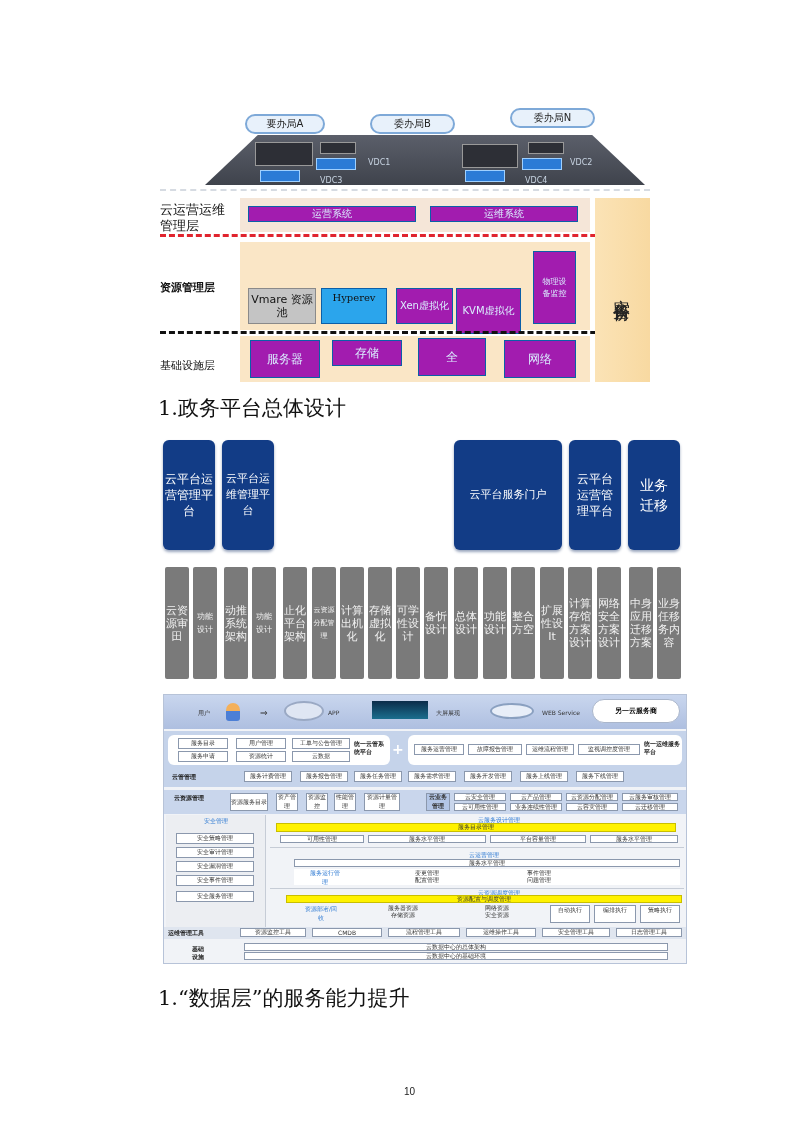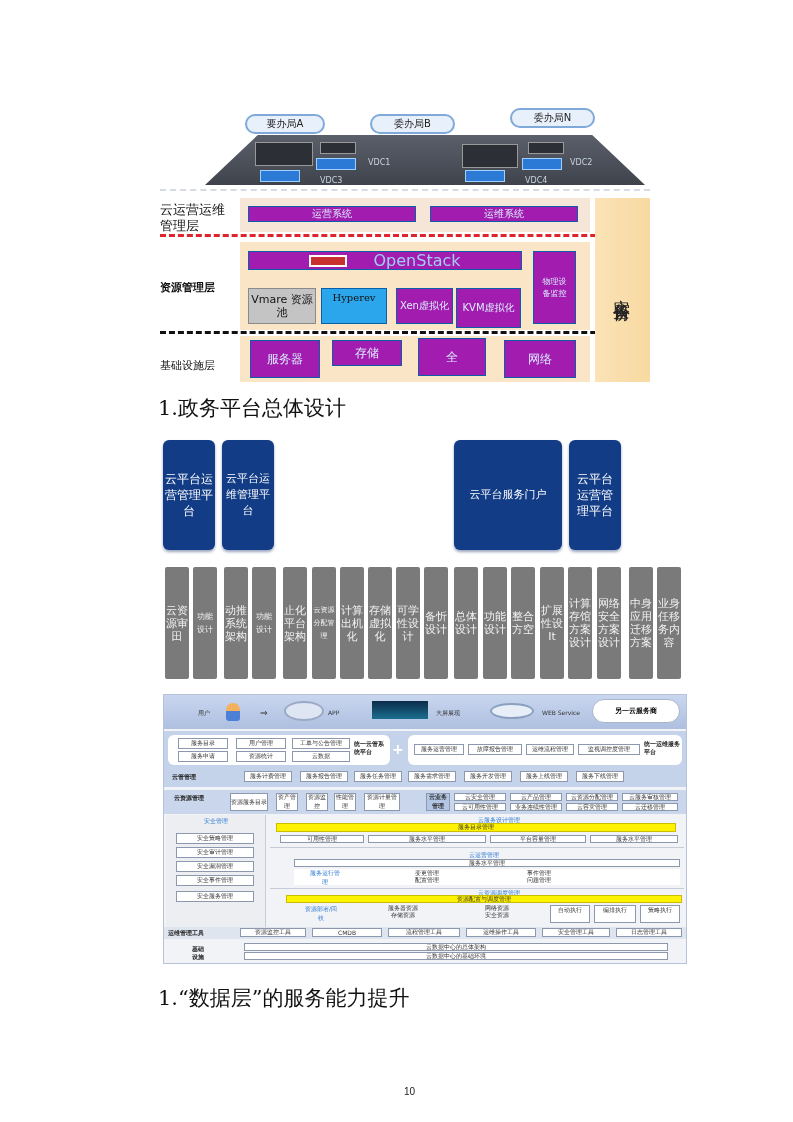--- a/index.html
+++ b/index.html
@@ -74,34 +74,30 @@
   <div class="f1-blue" style="left:88px;top:106px;width:168px;height:16px;">
       <span>运营系统</span>
     </div>
   <div class="f1-blue" style="left:270px;top:106px;width:148px;height:16px;">
       <span>运维系统</span>
     </div>
   <div class="f1-dash" style="top:134px;border-color:#e0242e;"></div>
 
   <div class="f1-bg" style="left:80px;top:142px;width:350px;height:88px;"></div>
   <div class="f1-left-label" style="left:0;top:180px;font-size:11px;font-weight:bold;">资源管理层</div>
-  <div class="f1-blue" style="left:88px;top:151px;width:274px;height:19px;font-size:16px;color:#9ecff5;">
-    <span style="display:inline-block;width:38px;height:12px;background:#c8312f;border:2px solid #fff;margin-right:26px;"></span>
-    <span>OpenStack</span>
-  </div>
   <div class="f1-gray" style="left:88px;top:188px;width:68px;height:36px;">
       <span>Vmare 资源池</span>
     </div>
   <div class="f1-blue" style="left:161px;top:188px;width:66px;height:36px;background:#2ba5ec;color:#111;font-family:'DejaVu Serif',serif;align-items:flex-start;padding-top:3px;">
       <span>Hyperev</span>
     </div>
   <div class="f1-blue" style="left:236px;top:188px;width:57px;height:36px;">
       <span>Xen虚拟化</span>
     </div>
-  <div class="f1-blue" style="left:296px;top:188px;width:65px;height:40px;text-align:right;">
+  <div class="f1-blue" style="left:296px;top:188px;width:65px;height:46px;text-align:right;">
       <span>KVM虚拟化</span>
     </div>
   <div class="f1-blue" style="left:373px;top:151px;width:43px;height:73px;font-size:8px;padding:0 6px;">
       <span>物理设备监控</span>
     </div>
   <div class="f1-dash" style="top:231px;border-color:#111;border-top-style:dashed;"></div>
 
   <div class="f1-bg" style="left:80px;top:236px;width:350px;height:46px;"></div>
   <div class="f1-left-label" style="left:0;top:258px;font-size:11px;">基础设施层</div>
   <div class="f1-blue" style="left:90px;top:240px;width:70px;height:38px;font-size:12px;">
@@ -129,20 +125,23 @@
       <span>云平台运营管理平台</span>
     </div>
   <div class="f2-top" style="left:59px;width:52px;">
       <span>云平台运维管理平台</span>
     </div>
   <div class="f2-top" style="left:291px;width:108px;">
       <span>云平台服务门户</span>
     </div>
   <div class="f2-top" style="left:406px;width:52px;font-size:12px;padding:0 6px;">
       <span>云平台运营管理平台</span>
+    </div>
+  <div class="f2-top" style="left:465px;width:52px;font-size:14px;padding:0 8px;line-height:20px;">
+      <span>业务迁移</span>
     </div>
 
   <div class="f2-col" style="left:2px;">
       <span>云资源审田</span>
     </div>
   <div class="f2-col" style="left:30px;font-size:8px;">
       <span>功能设计</span>
     </div>
   <div class="f2-col" style="left:61px;">
       <span>动推系统架构</span>

